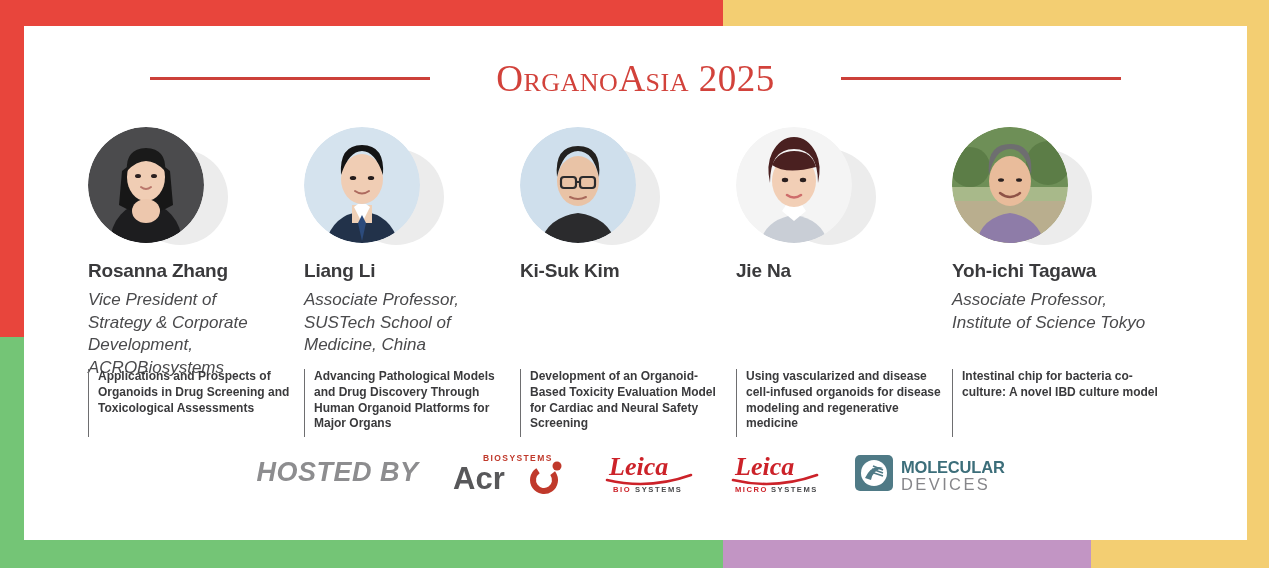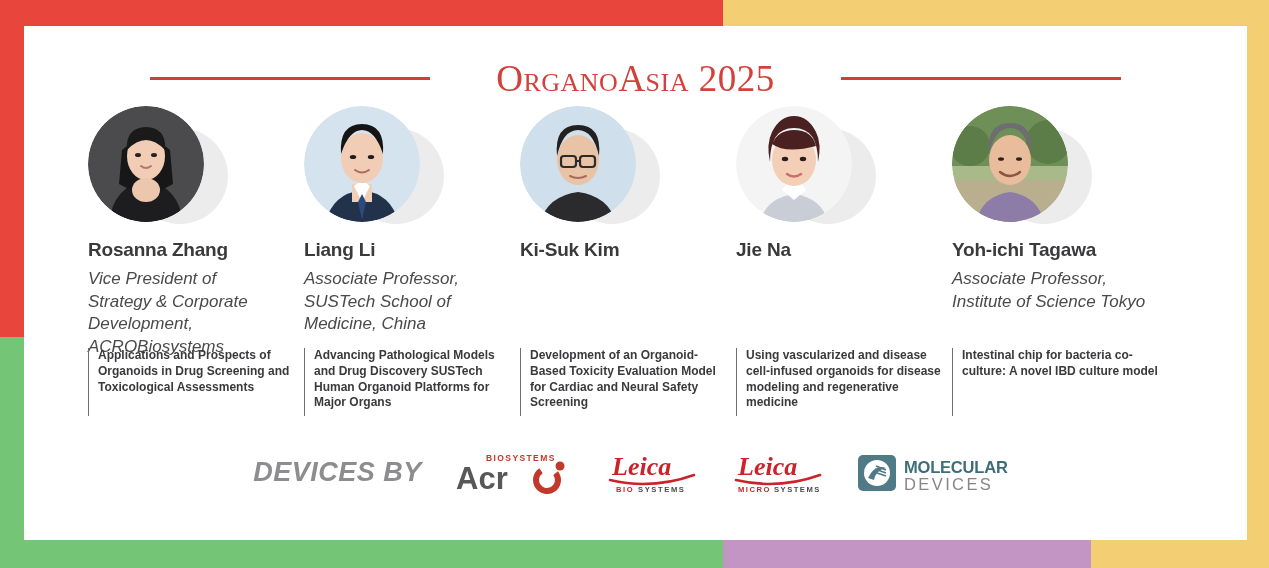--- a/index.html
+++ b/index.html
@@ -31,21 +31,21 @@
   .rule.left{margin-right:62px;}
   .rule.right{margin-left:62px;}
   .event-title{
     font-family:"Liberation Serif",serif;
     color:#D2423B;font-size:37px;line-height:1;
     font-variant:small-caps;font-weight:400;letter-spacing:.5px;
     white-space:nowrap;
   }
 
   
-  .speakers{position:absolute;left:58px;right:10px;top:80px;display:flex;}
+  .speakers{position:absolute;left:58px;right:10px;top:101px;display:flex;}
   .speaker{width:216px;position:relative;}
 
   .photo-wrap{position:relative;width:150px;height:120px;margin-left:6px;}
   .ghost-circle{position:absolute;left:44px;top:22px;width:96px;height:96px;
     border-radius:50%;background:#ECECEC;}
   .avatar{position:absolute;left:0;top:0;width:116px;height:116px;border-radius:50%;
     overflow:hidden;}
   .avatar svg{display:block;width:116px;height:116px;}
 
   .sp-name{margin:14px 0 0 6px;font-size:19px;font-weight:bold;color:#3A3A3C;
@@ -140,21 +140,21 @@
                 <ellipse cx="49" cy="51" rx="3.2" ry="2" fill="#241c1c"></ellipse>
                 <ellipse cx="67" cy="51" rx="3.2" ry="2" fill="#241c1c"></ellipse>
                 <path d="M51 64 q7 5 14 0" stroke="#AD6A5E" stroke-width="2" fill="none" stroke-linecap="round"></path>
               </g>
             </svg>
           </div>
         </div>
         <div class="sp-name">Liang Li</div>
         <div class="sp-affil">Associate Professor, SUSTech School of Medicine, China</div>
         <div class="talk-wrap">
-          <div class="talk">Advancing Pathological Models and Drug Discovery SUSTech Human Organoid Platforms for Major Organs</div>
+          <div class="talk">Advancing Pathological Models and Drug Discovery Through Human Organoid Platforms for Major Organs</div>
         </div>
       </div>
 
       <div class="speaker">
         <div class="photo-wrap">
           <div class="ghost-circle"></div>
           <div class="avatar">
             <svg viewBox="0 0 116 116" xmlns="http://www.w3.org/2000/svg">
               <defs>
                   <clipPath id="c3">
@@ -239,21 +239,21 @@
         <div class="sp-name">Yoh-ichi Tagawa</div>
         <div class="sp-affil">Associate Professor, Institute of Science Tokyo</div>
         <div class="talk-wrap">
           <div class="talk">Intestinal chip for bacteria co-culture: A novel IBD culture model</div>
         </div>
       </div>
 
     </div>
 
     <div class="footer">
-      <div class="hosted-by">DEVICES BY</div>
+      <div class="hosted-by">HOSTED BY</div>
 
       <svg class="logo" width="116" height="46" viewBox="0 0 116 46" xmlns="http://www.w3.org/2000/svg">
         <text x="30" y="12" font-family="Liberation Sans, sans-serif" font-size="8.5" font-weight="bold" letter-spacing="1.4" fill="#C0392B">BIOSYSTEMS</text>
         <text x="0" y="40" font-family="Liberation Sans, sans-serif" font-size="31" font-weight="bold" fill="#58585A">Acr</text>
         <circle cx="91" cy="31" r="11" fill="none" stroke="#C0392B" stroke-width="6" stroke-dasharray="52 16" transform="rotate(-35 91 31)"></circle>
         <circle cx="104" cy="17" r="4.5" fill="#C0392B"></circle>
       </svg>
 
       <svg class="logo" width="92" height="46" viewBox="0 0 92 46" xmlns="http://www.w3.org/2000/svg">
         <text x="6" y="26" font-family="Liberation Serif, serif" font-size="26" font-style="italic" font-weight="bold" fill="#CC2229">Leica</text>

